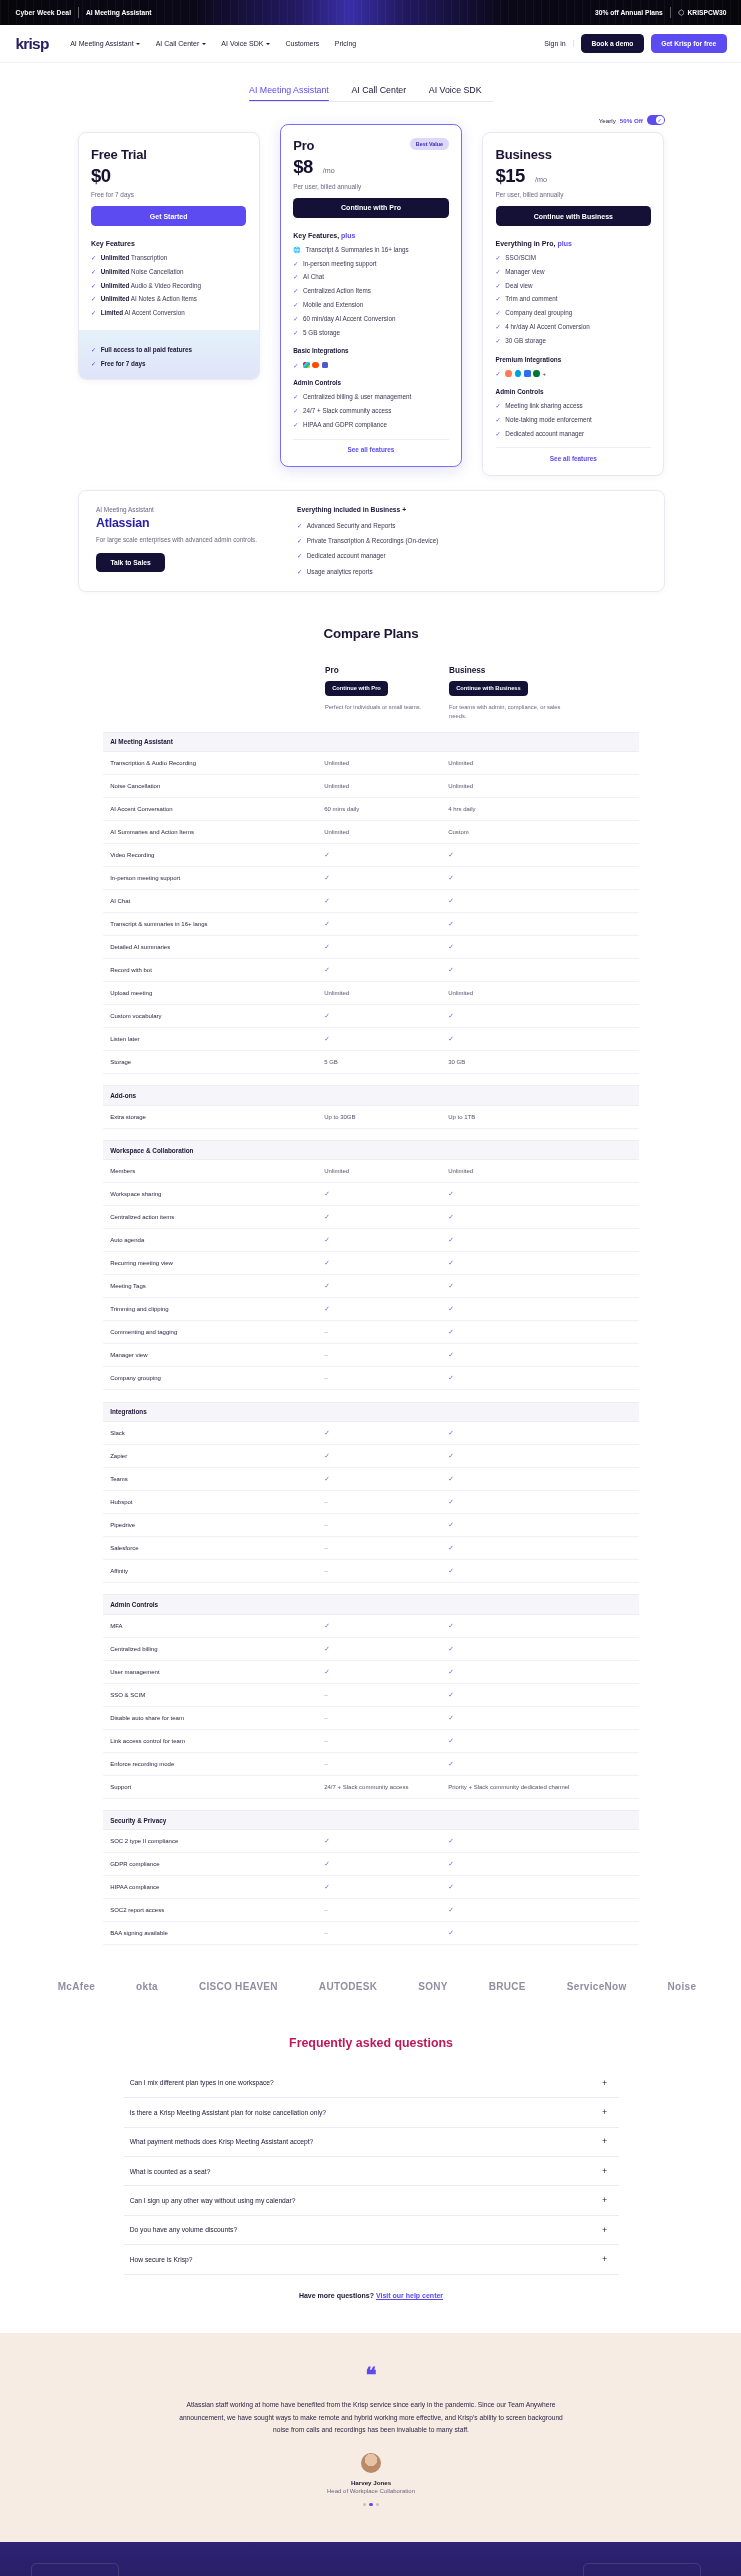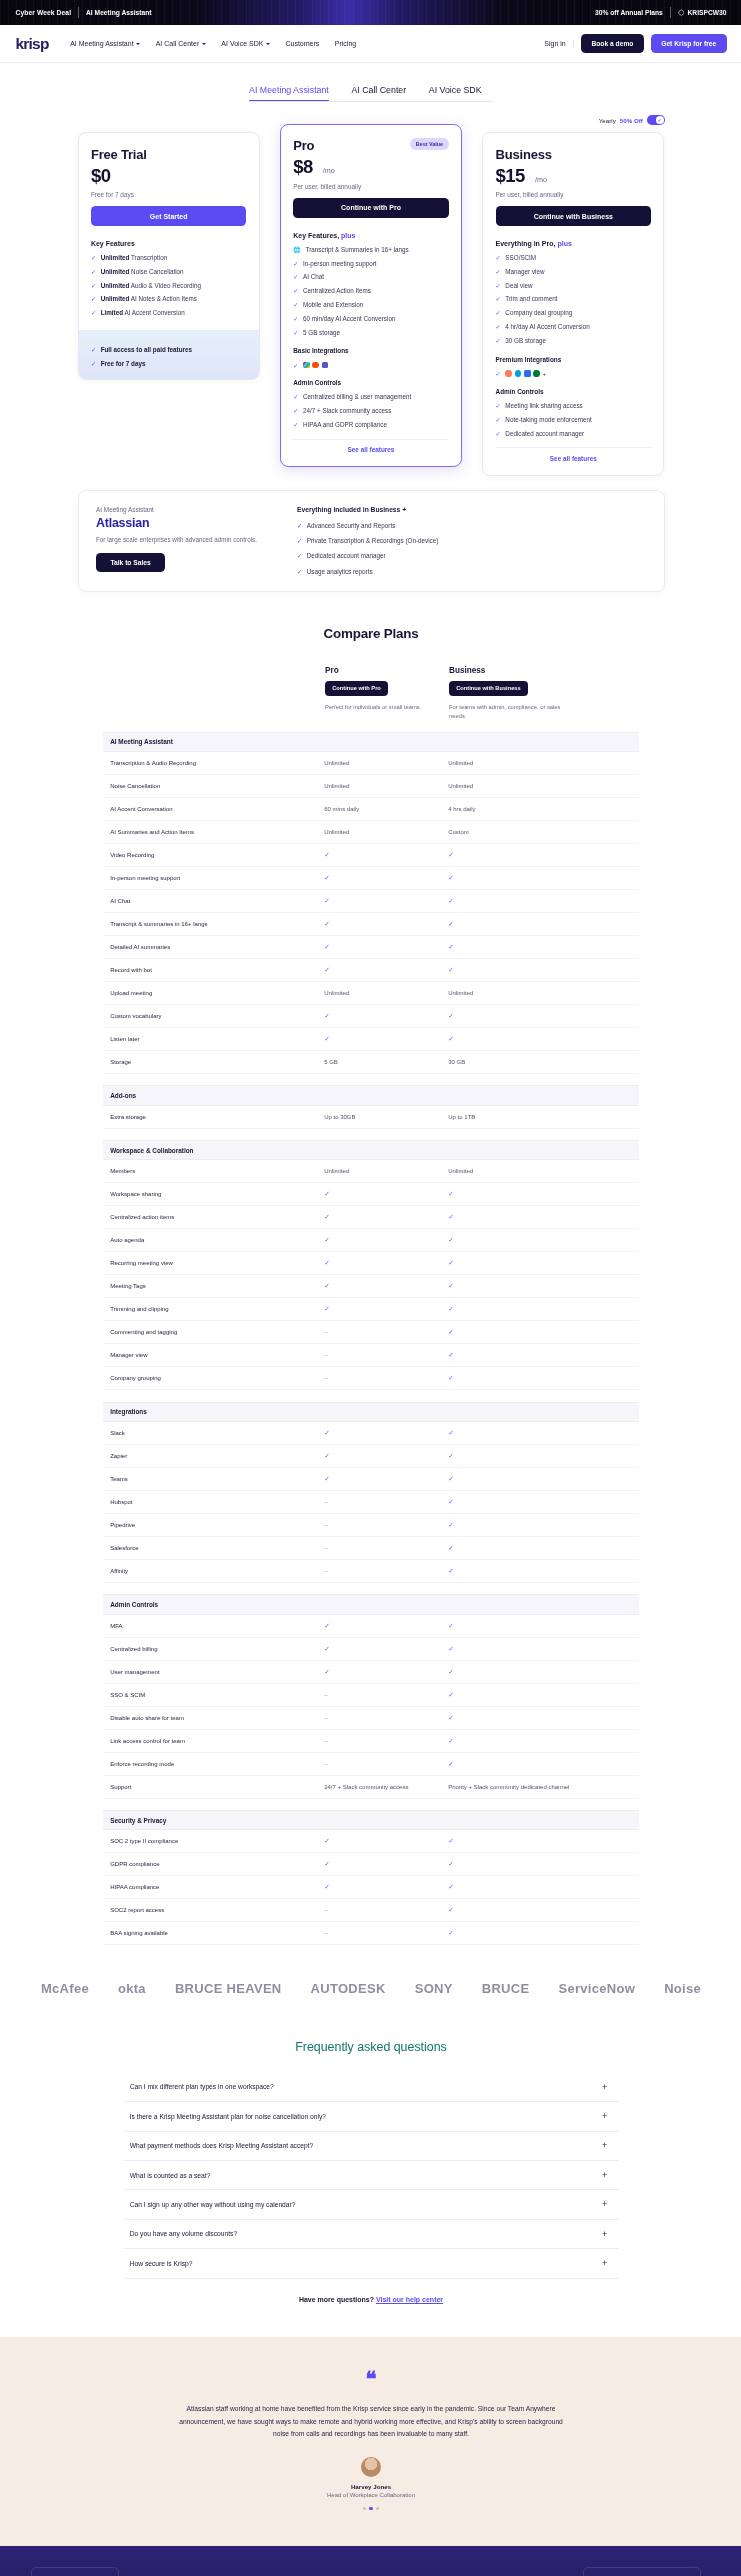--- a/index.html
+++ b/index.html
@@ -122,25 +122,25 @@
   .row .c0 { width:214px; font-size:6px; color:#2a2442;}
   .row .c1, .row .c2 { width:124px; font-size:6px; color:#57516f; }
   .row .c1 .tick, .row .c2 .tick { color:#5b4bf0; font-size:6.7px;}
   .row .dash { color:#8d879f; }
   .gap { height:11.3px; }
 
   
   .trusted { text-align:center; margin-top:36px; }
   .trusted h3 { font-size:10.8px; font-weight:700; color:#1c1535;}
   .logos { display:flex; justify-content:center; align-items:center; gap:29px; margin-top:21.6px; flex-wrap:nowrap;}
-  .logo-item { color:#7e7a90; font-size:13px; font-weight:700; letter-spacing:0.3px; opacity:.85; display:flex; align-items:center; gap:3.1px;}
+  .logo-item { color:#7e7a90; font-size:10px; font-weight:700; letter-spacing:0.3px; opacity:.85; display:flex; align-items:center; gap:3.1px;margin-left:12px;}
 
   
   .faq { width:495px; margin:44px auto 0;}
-  .faq h3 { text-align:center; font-size:12.4px; font-weight:400; color:#0f766e; }
+  .faq h3 { text-align:center; font-size:12.4px; font-weight:700; color:#be185d; }
   .faq-list { margin-top:18.5px; }
   .faq-item { display:flex; align-items:center; justify-content:space-between; padding:9.8px 11.3px 9.8px 6.2px;
               border-bottom:0.5px solid #eceaf3; cursor:pointer;}
   .faq-q { font-size:6.7px; color:#1c1535; }
   .faq-plus { font-size:8.8px; color:#1c1535; line-height:1;}
   .faq-more { text-align:center; margin-top:17.5px; font-size:7px; color:#1c1535; font-weight:600;}
   .faq-more a { color:#5b4bf0; text-decoration:underline; }
 
   
   .testi { margin-top:34px; background:#f7ece3; padding:32px 0 36px; text-align:center;}
@@ -717,21 +717,21 @@
         <div class="c1"><span class="dash">–</span></div>
         <div class="c2"><span class="tick">✓</span></div>
       </div>
     </div>
 </div>
 
 <div class="trusted">
   <div class="logos" id="trusted-logos">
       <div class="logo-item">McAfee</div>
       <div class="logo-item">okta</div>
-      <div class="logo-item">BRUCE HEAVEN</div>
+      <div class="logo-item">CISCO HEAVEN</div>
       <div class="logo-item">AUTODESK</div>
       <div class="logo-item">SONY</div>
       <div class="logo-item">BRUCE</div>
       <div class="logo-item">ServiceNow</div>
       <div class="logo-item">Noise</div>
     </div>
 </div>
 
 <div class="faq">
   <h3>Frequently asked questions</h3>

